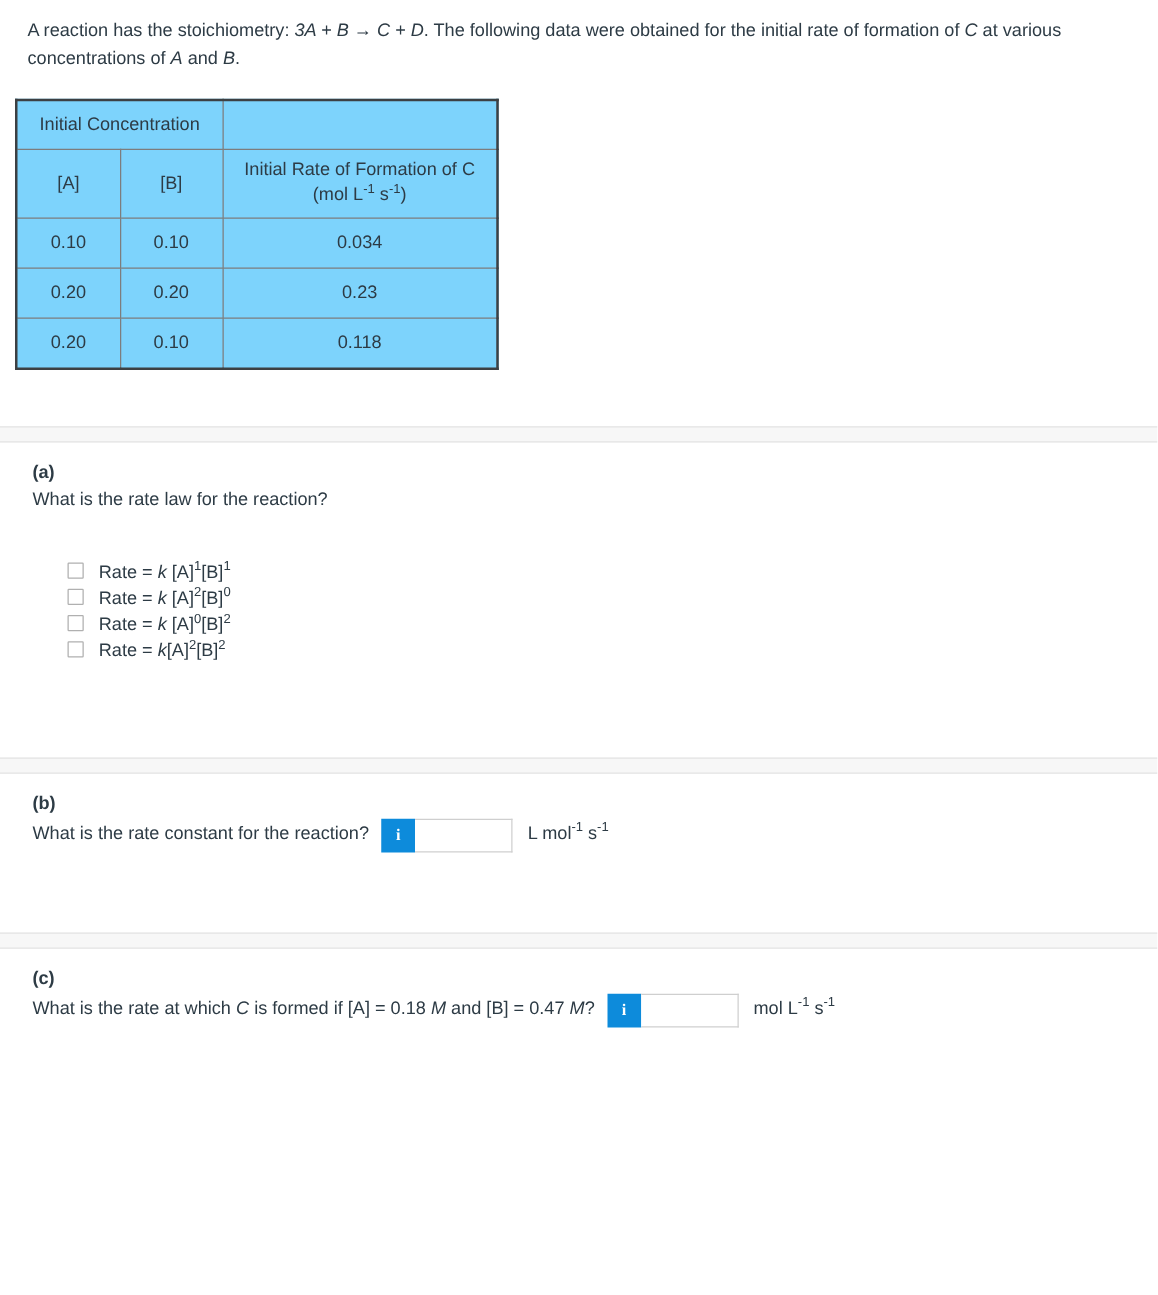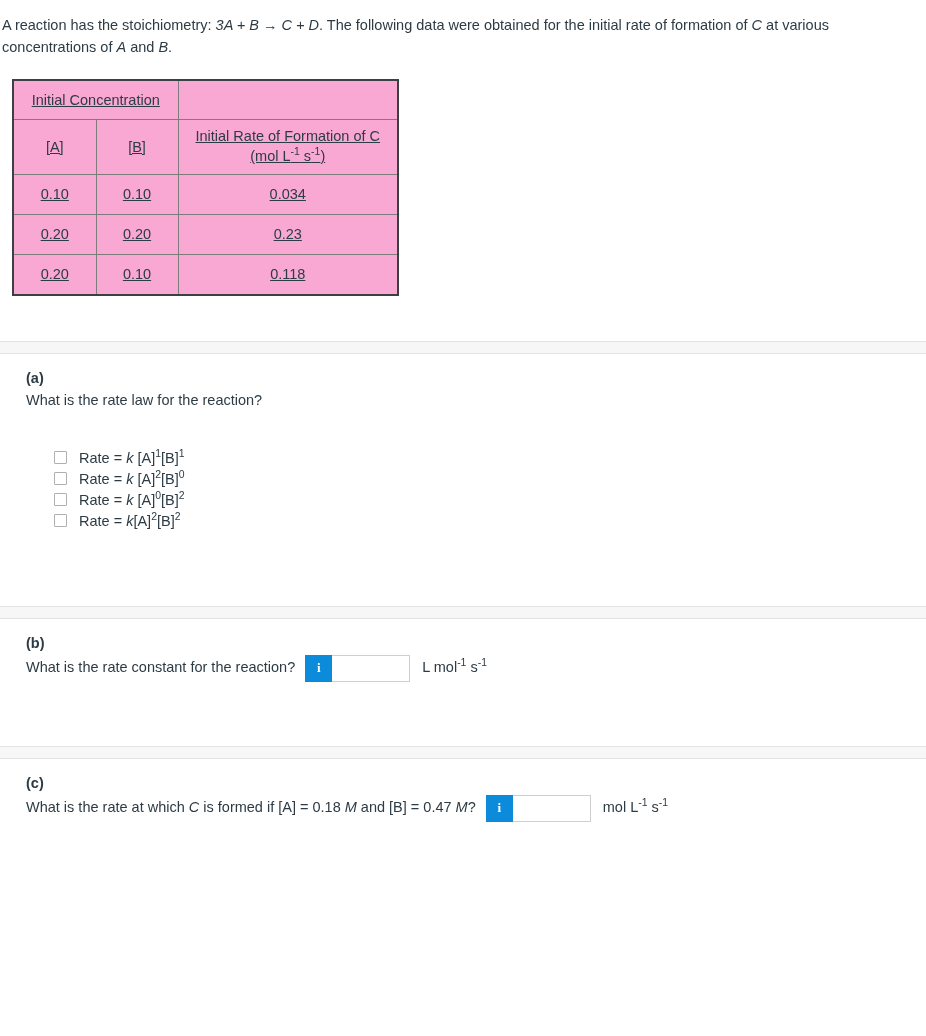--- a/index.html
+++ b/index.html
@@ -12,35 +12,34 @@
     min-height: 1036px;
     font-family: "Liberation Sans", sans-serif;
     color: #2d3b45;
     font-size: 14.5px;
     -webkit-font-smoothing: antialiased;
   }
   .page { position: relative; width: 926px; }
 
   
   .prompt {
-    padding: 14px 20px 0 2px;
+    padding: 14px 20px 0 22px;
     line-height: 1.55;
     font-size: 14.5px;
     max-width: 900px;
   }
   .prompt .it { font-style: italic; }
 
   
   .table-wrap { padding: 20px 0 0 12px; }
   table.data {
     border-collapse: collapse;
     border: 2px solid #3c4043;
     table-layout: fixed;
-    background: #f9a8d4;
-    text-decoration: underline;
+    background: #7dd3fc;
   }
   table.data td {
     border: 1px solid #7d7d7d;
     text-align: center;
     vertical-align: middle;
     font-size: 14.5px;
     color: #2d3b45;
     padding: 0;
   }
   .col-a { width: 83px; }
@@ -87,21 +86,20 @@
   .qtext .it { font-style: italic; }
 
   
   .choices {
     margin: 38px 0 0 0;
     padding: 0 0 0 28px;
     list-style: none;
   }
   .choice {
     display: flex;
-    align-items: center;
     margin-bottom: 5px;
     font-size: 14.5px;
   }
   .cbox {
     width: 11px;
     height: 11px;
     border: 1px solid #b0b0b0;
     border-radius: 1px;
     background: #fff;
     margin-right: 12px;

